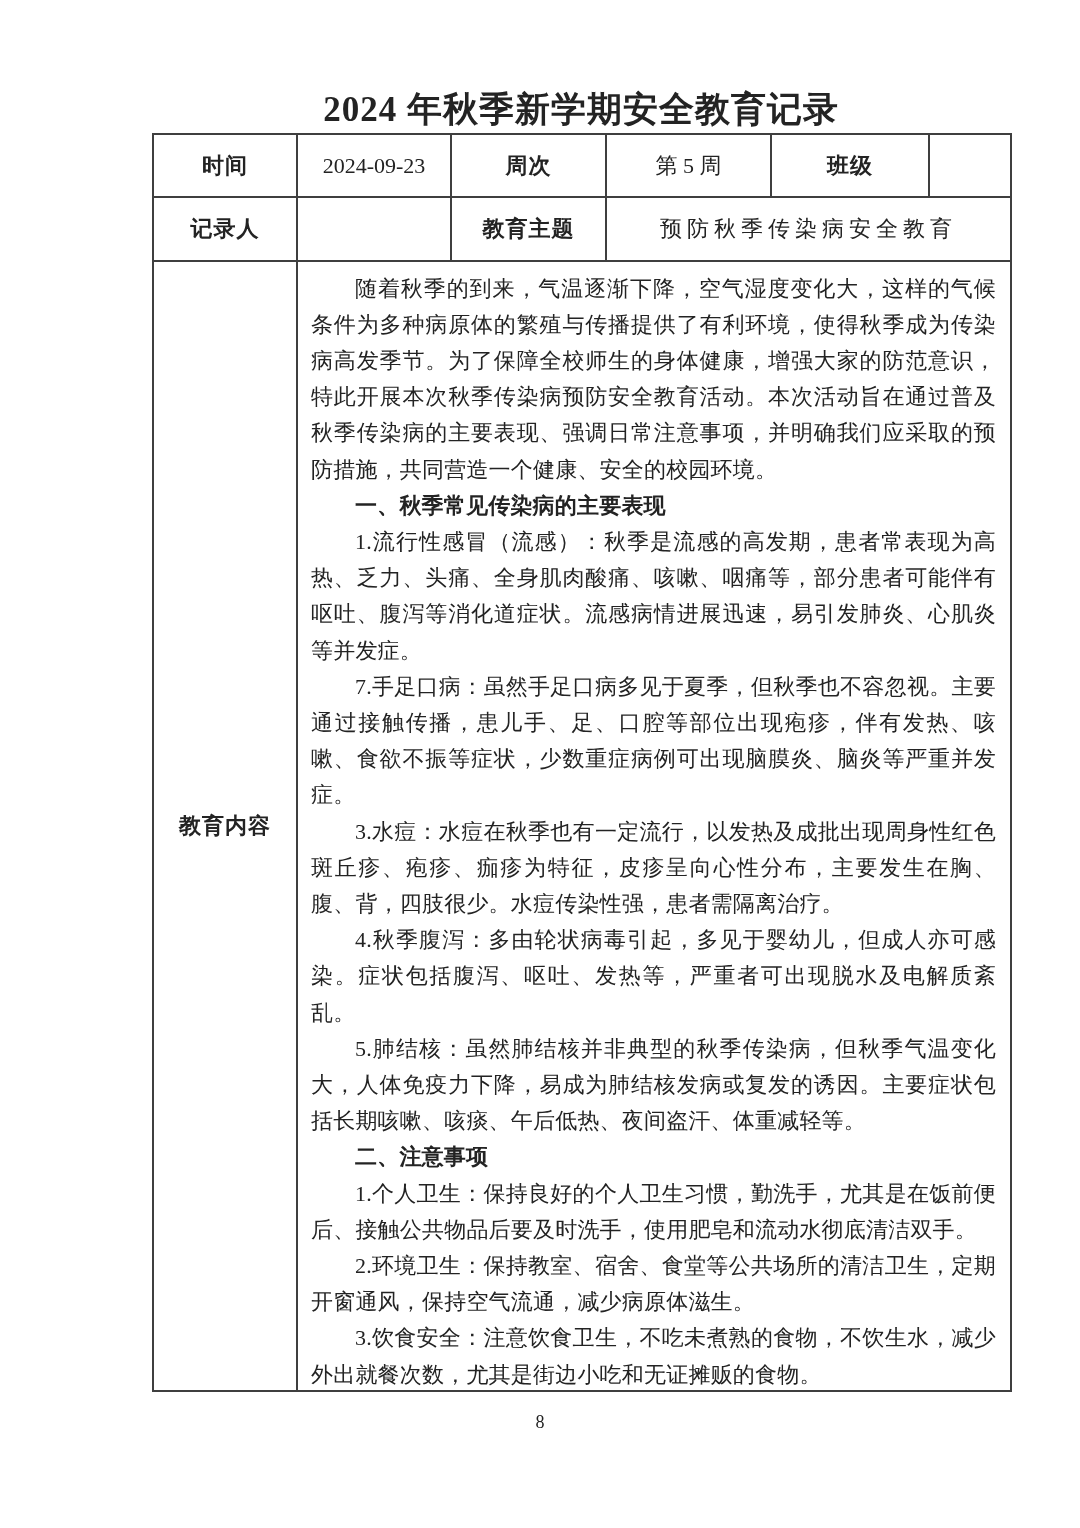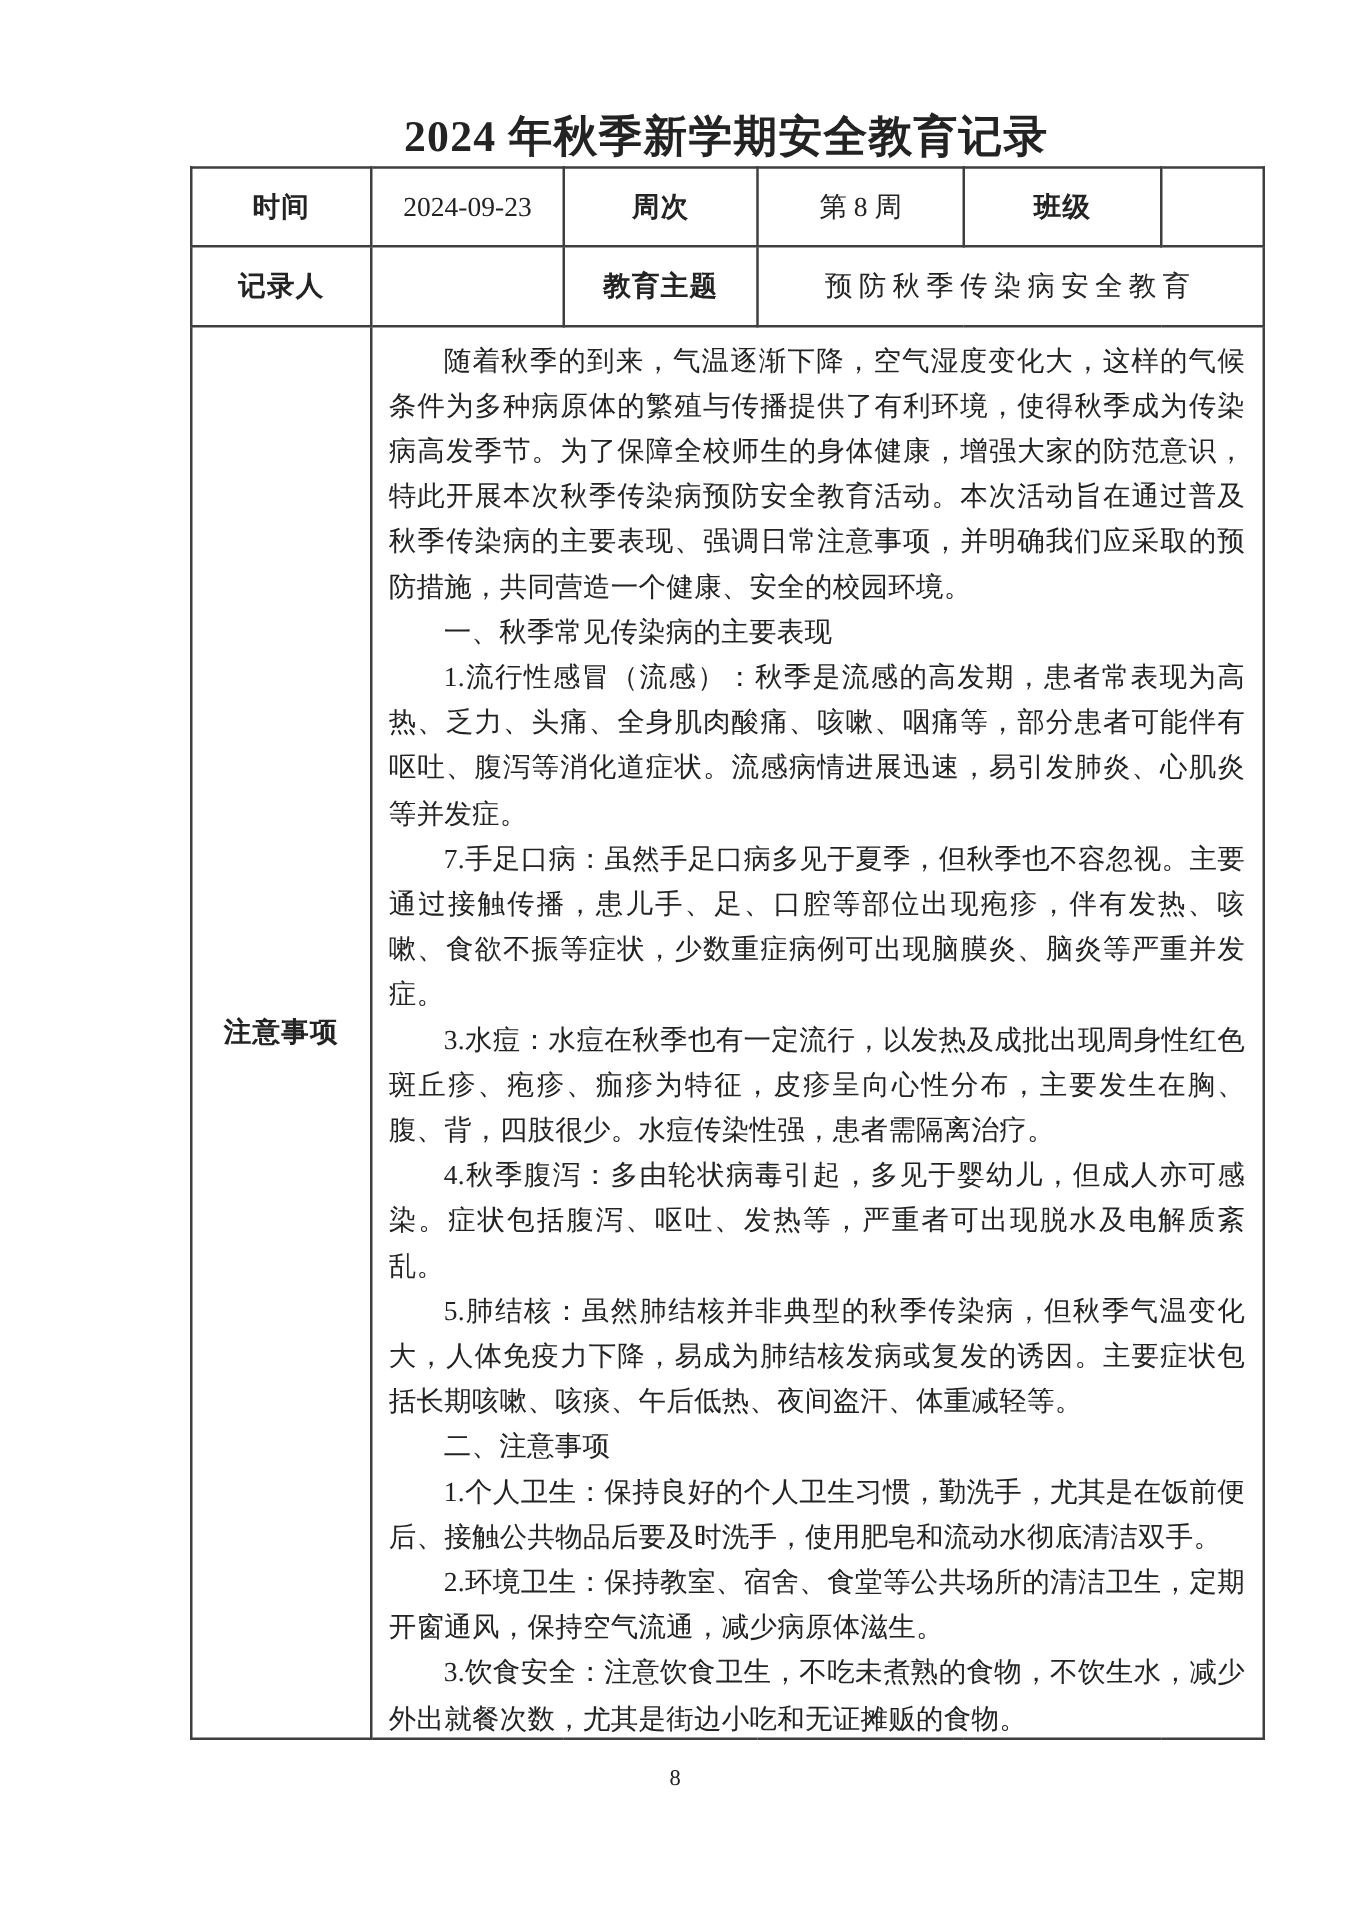--- a/index.html
+++ b/index.html
@@ -50,21 +50,21 @@
   }
   .content-inner{
     height:1118px; overflow:hidden;
     text-align:justify;
   }
   p.cblock{
     margin:0; text-indent:2em;
     font-size:22px; line-height:36.2px;
     letter-spacing:0.2px;
   }
-  p.cblock.heading{ font-weight:400; }
+  p.cblock.heading{ font-weight:700; }
   .page-number{
     position:absolute; top:1412px; left:0; width:1080px;
     text-align:center; font-size:18px;
   }
 </style>
 </head>
 <body>
 
 <div class="doc-title">2024 年秋季新学期安全教育记录</div>
 
@@ -75,32 +75,32 @@
     <col style="width:155px">
     <col style="width:165px">
     <col style="width:158px">
     <col style="width:82px">
   </colgroup>
   <tbody>
       <tr class="r1">
     <td class="lbl">时间</td>
     <td class="val">2024-09-23</td>
     <td class="lbl">周次</td>
-    <td class="val">第 8 周</td>
+    <td class="val">第 5 周</td>
     <td class="lbl">班级</td>
     <td class="val"></td>
   </tr>
   <tr class="r2">
     <td class="lbl">记录人</td>
     <td class="val"></td>
     <td class="lbl">教育主题</td>
     <td class="topic-val" colspan="3">预防秋季传染病安全教育</td>
   </tr>
   <tr>
-    <td class="content-label">注意事项</td>
+    <td class="content-label">教育内容</td>
     <td class="content-cell" colspan="5">
       <div class="content-inner">
             <p class="cblock para">随着秋季的到来，气温逐渐下降，空气湿度变化大，这样的气候条件为多种病原体的繁殖与传播提供了有利环境，使得秋季成为传染病高发季节。为了保障全校师生的身体健康，增强大家的防范意识，特此开展本次秋季传染病预防安全教育活动。本次活动旨在通过普及秋季传染病的主要表现、强调日常注意事项，并明确我们应采取的预防措施，共同营造一个健康、安全的校园环境。</p>
             <p class="cblock heading">一、秋季常见传染病的主要表现</p>
             <p class="cblock para">1.流行性感冒（流感）：秋季是流感的高发期，患者常表现为高热、乏力、头痛、全身肌肉酸痛、咳嗽、咽痛等，部分患者可能伴有呕吐、腹泻等消化道症状。流感病情进展迅速，易引发肺炎、心肌炎等并发症。</p>
             <p class="cblock para">7.手足口病：虽然手足口病多见于夏季，但秋季也不容忽视。主要通过接触传播，患儿手、足、口腔等部位出现疱疹，伴有发热、咳嗽、食欲不振等症状，少数重症病例可出现脑膜炎、脑炎等严重并发症。</p>
             <p class="cblock para">3.水痘：水痘在秋季也有一定流行，以发热及成批出现周身性红色斑丘疹、疱疹、痂疹为特征，皮疹呈向心性分布，主要发生在胸、腹、背，四肢很少。水痘传染性强，患者需隔离治疗。</p>
             <p class="cblock para">4.秋季腹泻：多由轮状病毒引起，多见于婴幼儿，但成人亦可感染。症状包括腹泻、呕吐、发热等，严重者可出现脱水及电解质紊乱。</p>
             <p class="cblock para">5.肺结核：虽然肺结核并非典型的秋季传染病，但秋季气温变化大，人体免疫力下降，易成为肺结核发病或复发的诱因。主要症状包括长期咳嗽、咳痰、午后低热、夜间盗汗、体重减轻等。</p>
             <p class="cblock heading">二、注意事项</p>

